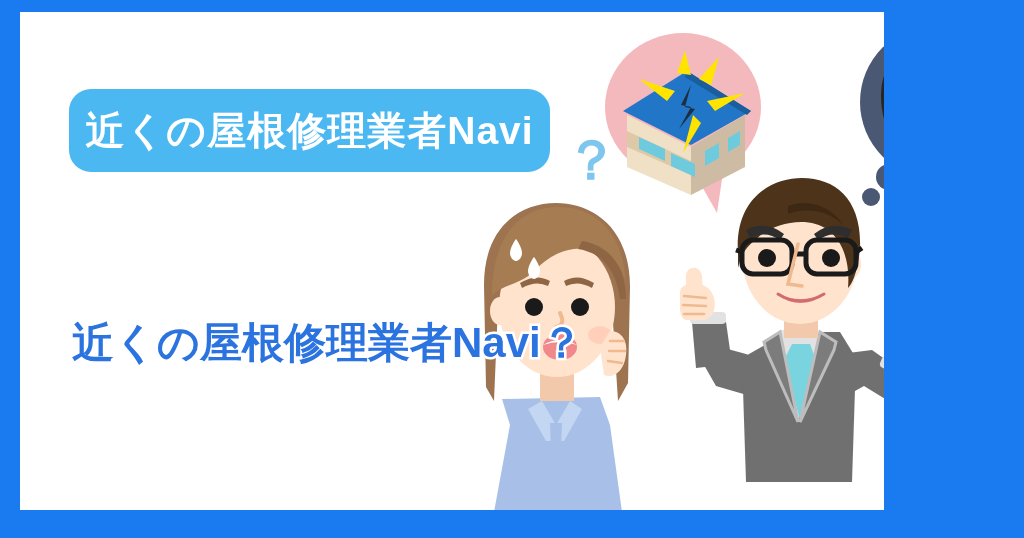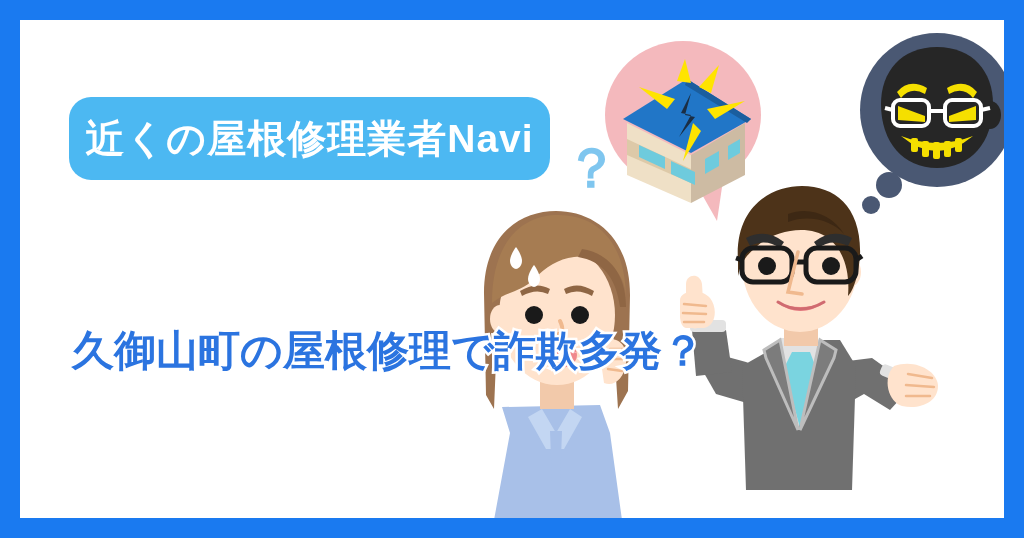--- a/index.html
+++ b/index.html
@@ -13,22 +13,22 @@
 
   
   #banner{
     position:relative;
     width:1024px; height:538px;
     background:#1a7af0;
     overflow:hidden;
   }
   #canvas{
     position:absolute;
-    left:20px; top:20px;
-    width:984px; height:498px;
+    left:20px; top:12px;
+    width:864px; height:498px;
     background:#ffffff;
     overflow:hidden;
   }
 
   
   #site-badge{
     position:absolute;
     left:49px; top:77px;
     width:481px; height:83px;
     background:#4cb8f2;
@@ -262,16 +262,16 @@
         <path d="M98 122 Q120 136 144 122" fill="none" stroke="#d06b70" stroke-width="3" stroke-linecap="round"></path>
       </svg>
     </div>
 
     <div id="site-badge">
       <span class="badge-text">近くの屋根修理業者Navi</span>
     </div>
 
     <div id="floating-q">？</div>
 
-    <div id="headline-sub">久御山町の屋根修理で詐欺多発？</div>
+    <div id="headline-sub">近くの屋根修理業者Navi？</div>
 
   </div>
 </div>
 
 </body></html>

